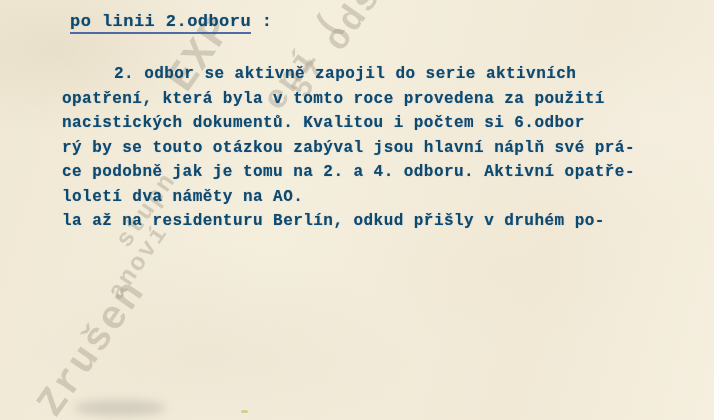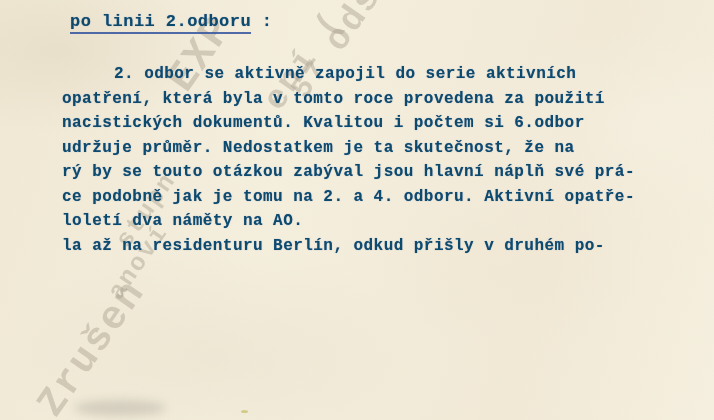--- a/index.html
+++ b/index.html
@@ -69,21 +69,20 @@
   <span class="wm-anovi">anoví</span>
   <span class="wm-zrusen">Zrušen</span>
 </div>
 
 <div class="heading ink"><span class="u">po linii 2.odboru</span><span> :</span></div>
 
 <div class="para ink">
   <div class="tline indent">2. odbor se aktivně zapojil do serie aktivních</div>
   <div class="tline">opatření, která byla v tomto roce provedena za použití</div>
   <div class="tline">nacistických dokumentů. Kvalitou i počtem si 6.odbor</div>
-  <div class="tline">udržuje průměr. Nedostatkem je ta skutečnost, že na</div>
   <div class="tline">rý by se touto otázkou zabýval jsou hlavní náplň své prá-</div>
   <div class="tline">ce podobně jak je tomu na 2. a 4. odboru. Aktivní opatře-</div>
   <div class="tline">loletí dva náměty na AO.</div>
   <div class="tline">la až na residenturu Berlín, odkud přišly v druhém po-</div>
 </div>
 
 <div class="smudge"></div>
 <div class="speck"></div>
 
 </body></html>

